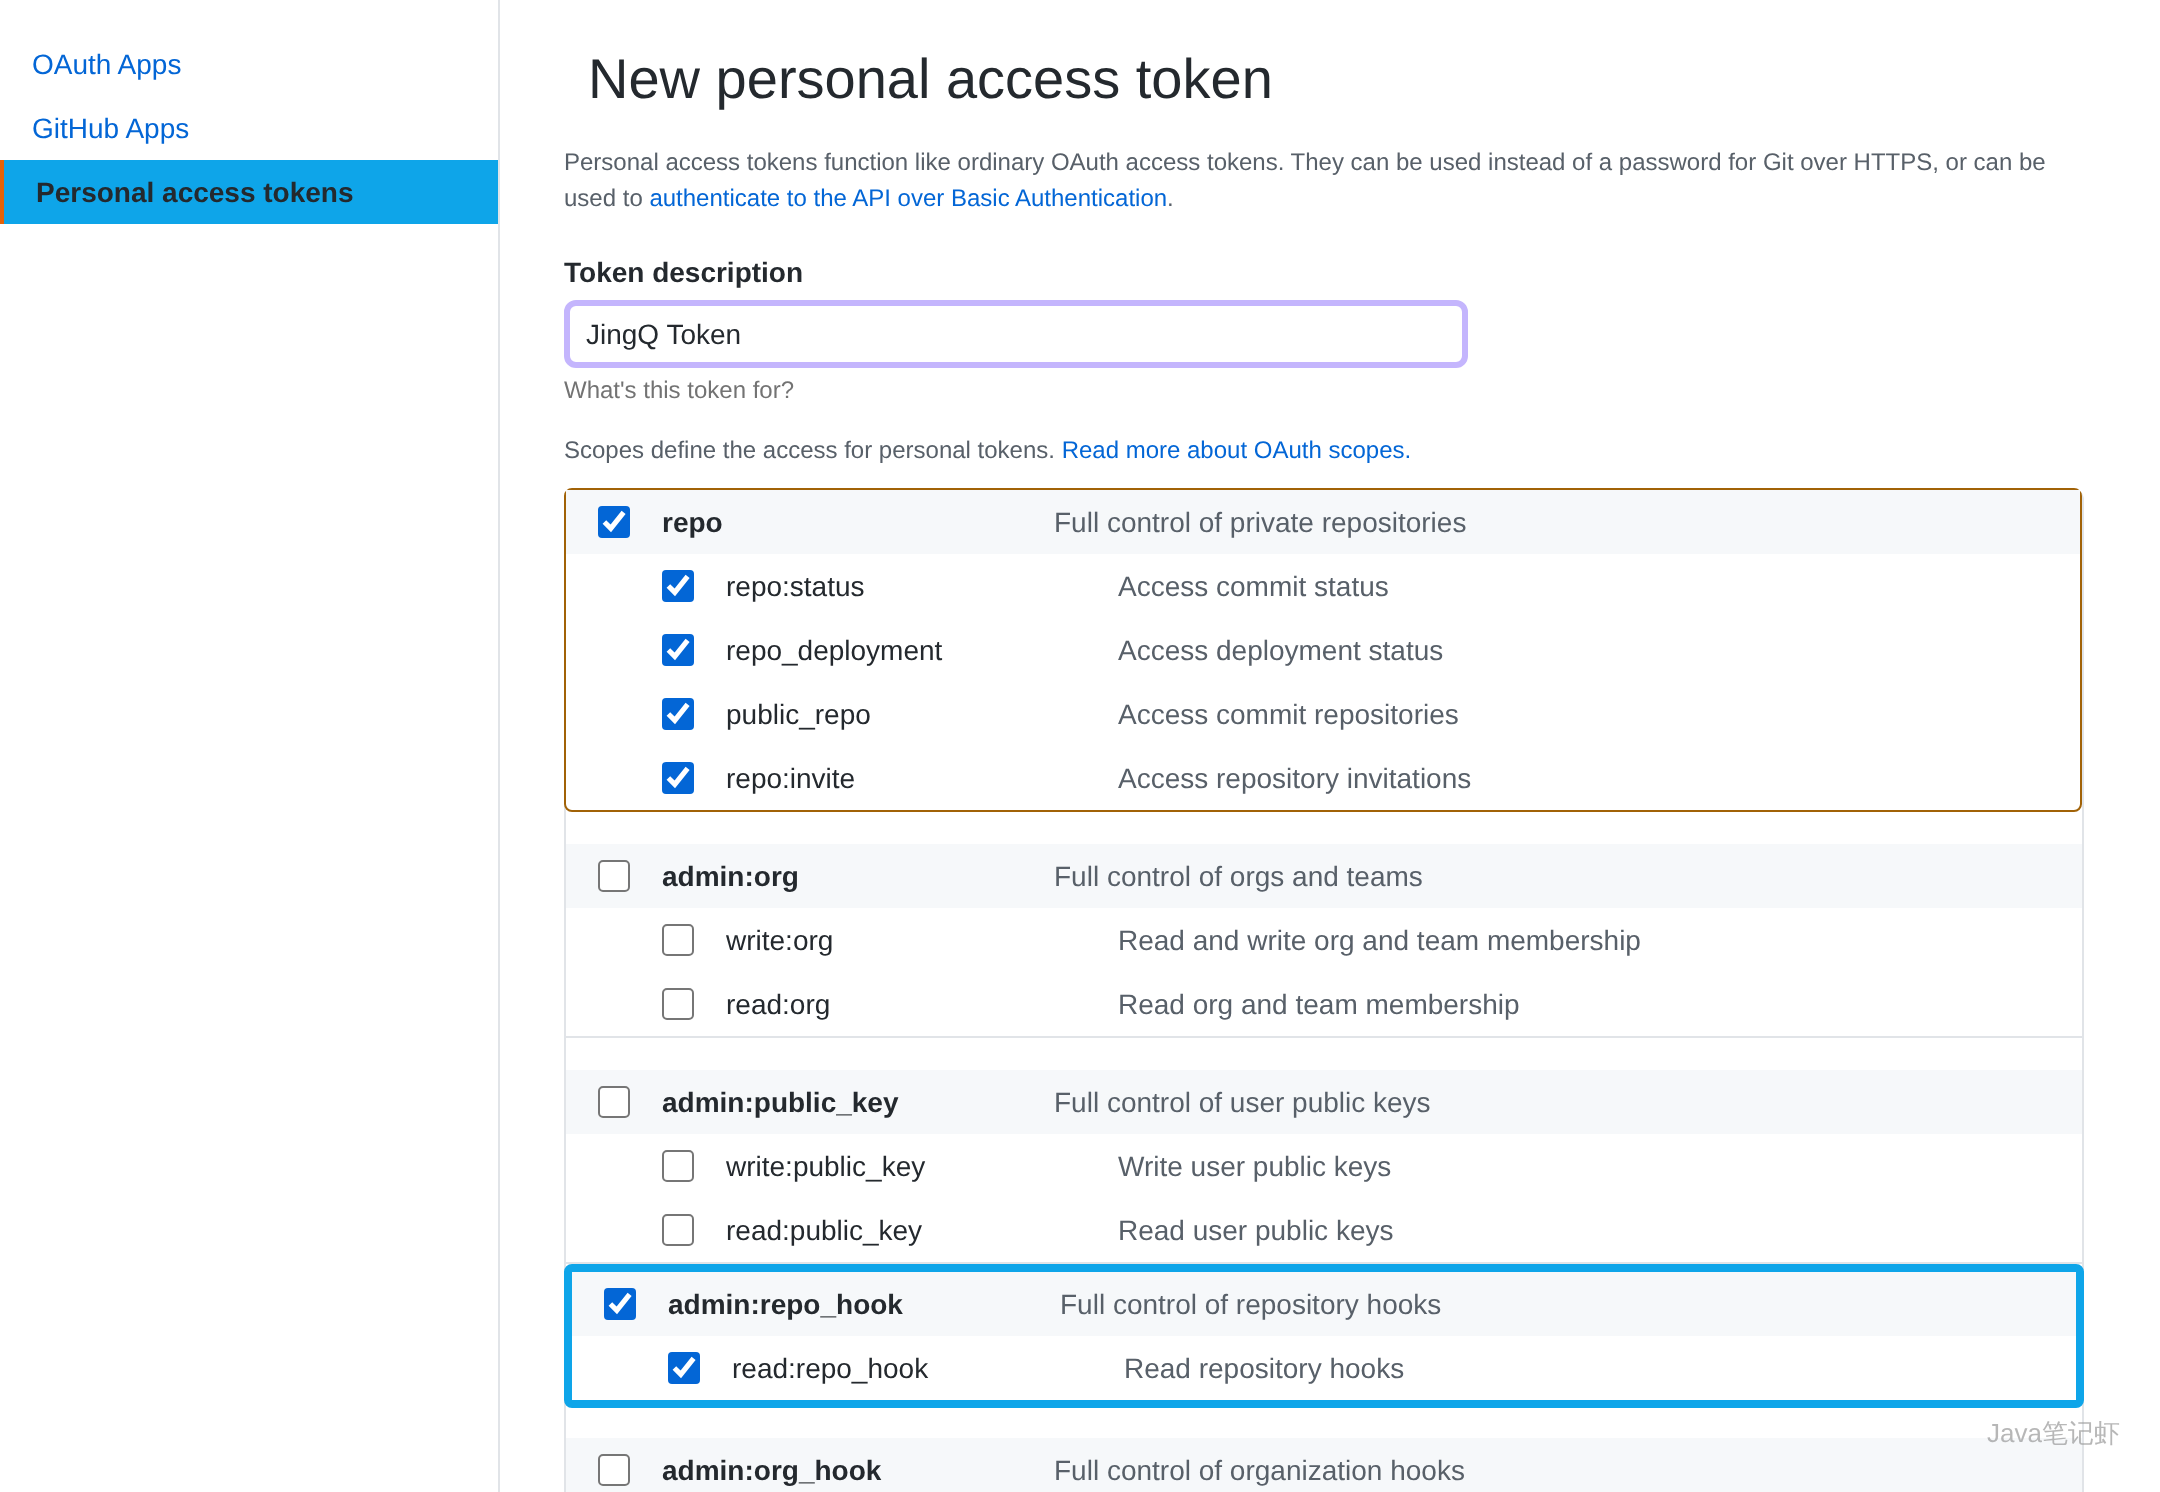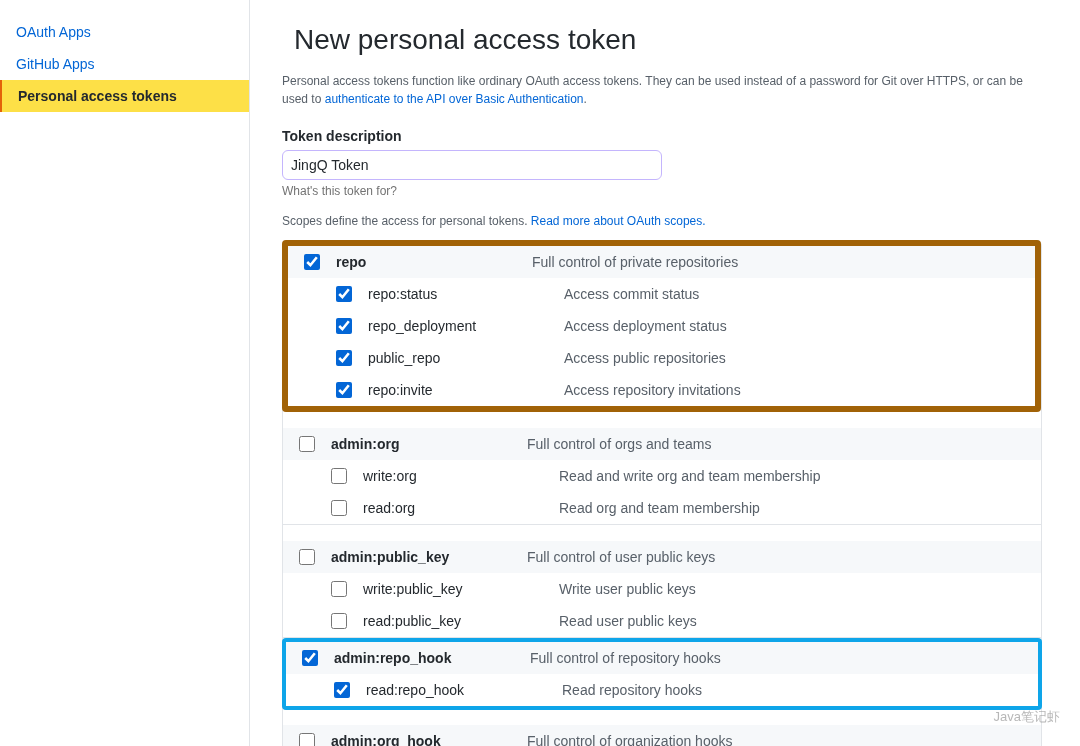--- a/index.html
+++ b/index.html
@@ -25,21 +25,21 @@
       padding: 8px 16px;
       color: #0366d6;
       text-decoration: none;
       font-size: 14px;
       cursor: pointer;
     }
     .sidebar-item.active {
       font-weight: 600;
       color: #24292e;
       border-left: 2px solid #e36209;
-      background: #fde047;
+      background: #0ea5e9;
     }
 
     
     .main {
       flex: 1;
       padding: 24px 32px;
       overflow-y: auto;
     }
 
     h1 {
@@ -68,23 +68,23 @@
     }
 
     .form-label {
       display: block;
       font-weight: 600;
       margin-bottom: 6px;
       font-size: 14px;
     }
 
     .form-input {
-      width: 380px;
+      width: 452px;
       padding: 6px 8px;
-      border: 1px solid #c4b5fd;
+      border: 3px solid #c4b5fd;
       border-radius: 6px;
       font-size: 14px;
       color: #24292e;
       outline: none;
     }
 
     .form-hint {
       font-size: 12px;
       color: #737373;
       margin-top: 4px;
@@ -200,40 +200,40 @@
     <div class="form-hint">What's this token for?</div>
   </div>
 
   <p class="section-desc">
     <span>Scopes define the access for personal tokens. </span>
     <a href="#">Read more about OAuth scopes.</a>
   </p>
 
   <div class="scopes-container">
 
-    <div class="scope-group" style="border: 6px solid #a16207; border-radius: 4px; margin: -1px 0 0 -1px; position: relative; z-index:1;">
+    <div class="scope-group" style="border: 1px solid #a16207; border-radius: 4px; margin: -1px 0 0 -1px; position: relative; z-index:1;">
       <div class="scope-row parent-row">
         <input type="checkbox" class="scope-checkbox cb-blue" checked="" style="">
         <span class="scope-name bold">repo</span>
         <span class="scope-desc">Full control of private repositories</span>
       </div>
       <div class="scope-row child-row">
         <input type="checkbox" class="scope-checkbox cb-blue" checked="" style="">
         <span class="scope-name">repo:status</span>
         <span class="scope-desc">Access commit status</span>
       </div>
       <div class="scope-row child-row">
         <input type="checkbox" class="scope-checkbox cb-blue" checked="" style="">
         <span class="scope-name">repo_deployment</span>
         <span class="scope-desc">Access deployment status</span>
       </div>
       <div class="scope-row child-row">
         <input type="checkbox" class="scope-checkbox cb-blue" checked="" style="">
         <span class="scope-name">public_repo</span>
-        <span class="scope-desc">Access public repositories</span>
+        <span class="scope-desc">Access commit repositories</span>
       </div>
       <div class="scope-row child-row">
         <input type="checkbox" class="scope-checkbox cb-blue" checked="" style="">
         <span class="scope-name">repo:invite</span>
         <span class="scope-desc">Access repository invitations</span>
       </div>
     </div>
 
     <div class="scope-group">
       <div class="scope-row parent-row">

